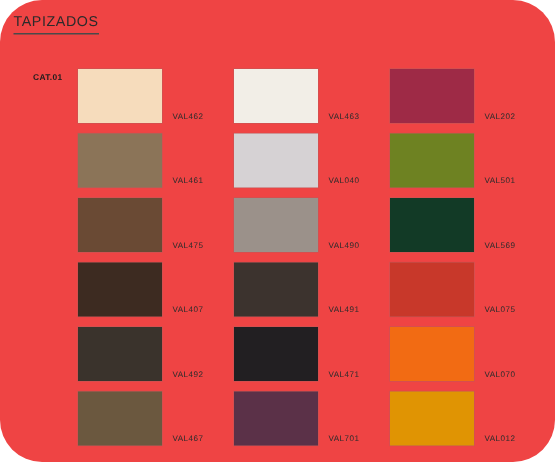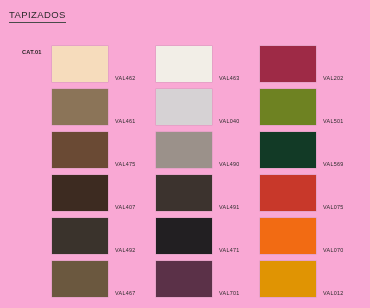--- a/index.html
+++ b/index.html
@@ -13,21 +13,22 @@
     height: 308px;
     overflow: hidden;
     font-family: "Liberation Sans", sans-serif;
     color: #231f20;
     position: relative;
   }
   .page {
     position: relative;
     width: 370px;
     height: 308px;
-    background: #f9a8d4;
+    background: #ef4444;
+    border-radius: 28px;
   }
   .page-title {
     position: absolute;
     left: 9px;
     top: 9px;
     font-size: 9.5px;
     letter-spacing: 0.4px;
     color: #2b2b2b;
     font-weight: 400;
     border-bottom: 1px solid #4a4a4a;

